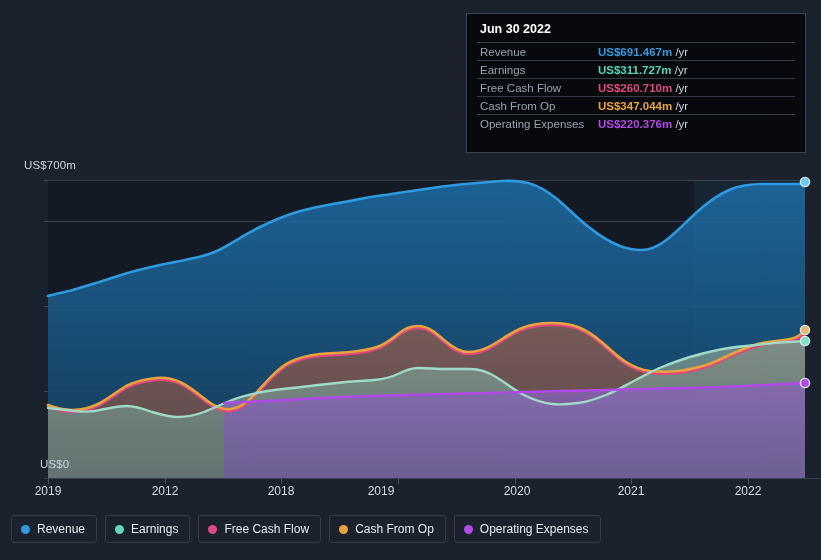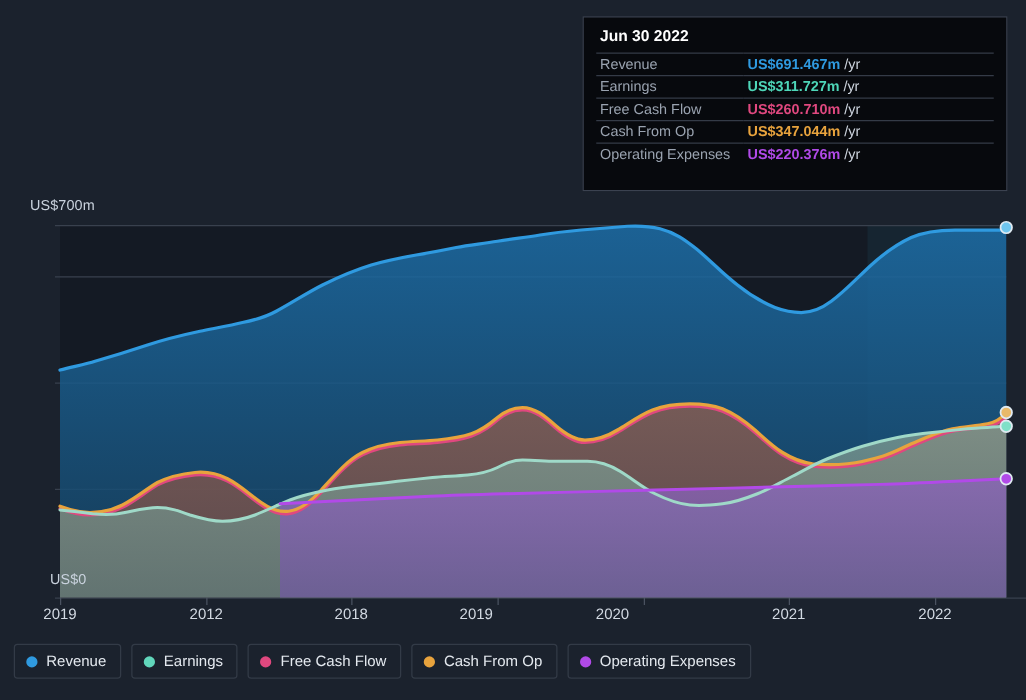--- a/index.html
+++ b/index.html
@@ -133,21 +133,21 @@
       </g>
     </svg>
 
     <div class="axis-label" id="y-top">US$700m</div>
     <div class="axis-label" id="y-zero">US$0</div>
 
     <div class="x-tick" style="left:48px">2019</div>
     <div class="x-tick" style="left:165px">2012</div>
     <div class="x-tick" style="left:281px">2018</div>
     <div class="x-tick" style="left:381px">2019</div>
-    <div class="x-tick" style="left:490px">2020</div>
+    <div class="x-tick" style="left:517px">2020</div>
     <div class="x-tick" style="left:631px">2021</div>
     <div class="x-tick" style="left:748px">2022</div>
   </div>
 
   <div id="tooltip">
     <div id="tt-date">Jun 30 2022</div>
     <table id="tt-table">
       <tbody>
           <tr>
         <td class="tt-key">Revenue</td>

